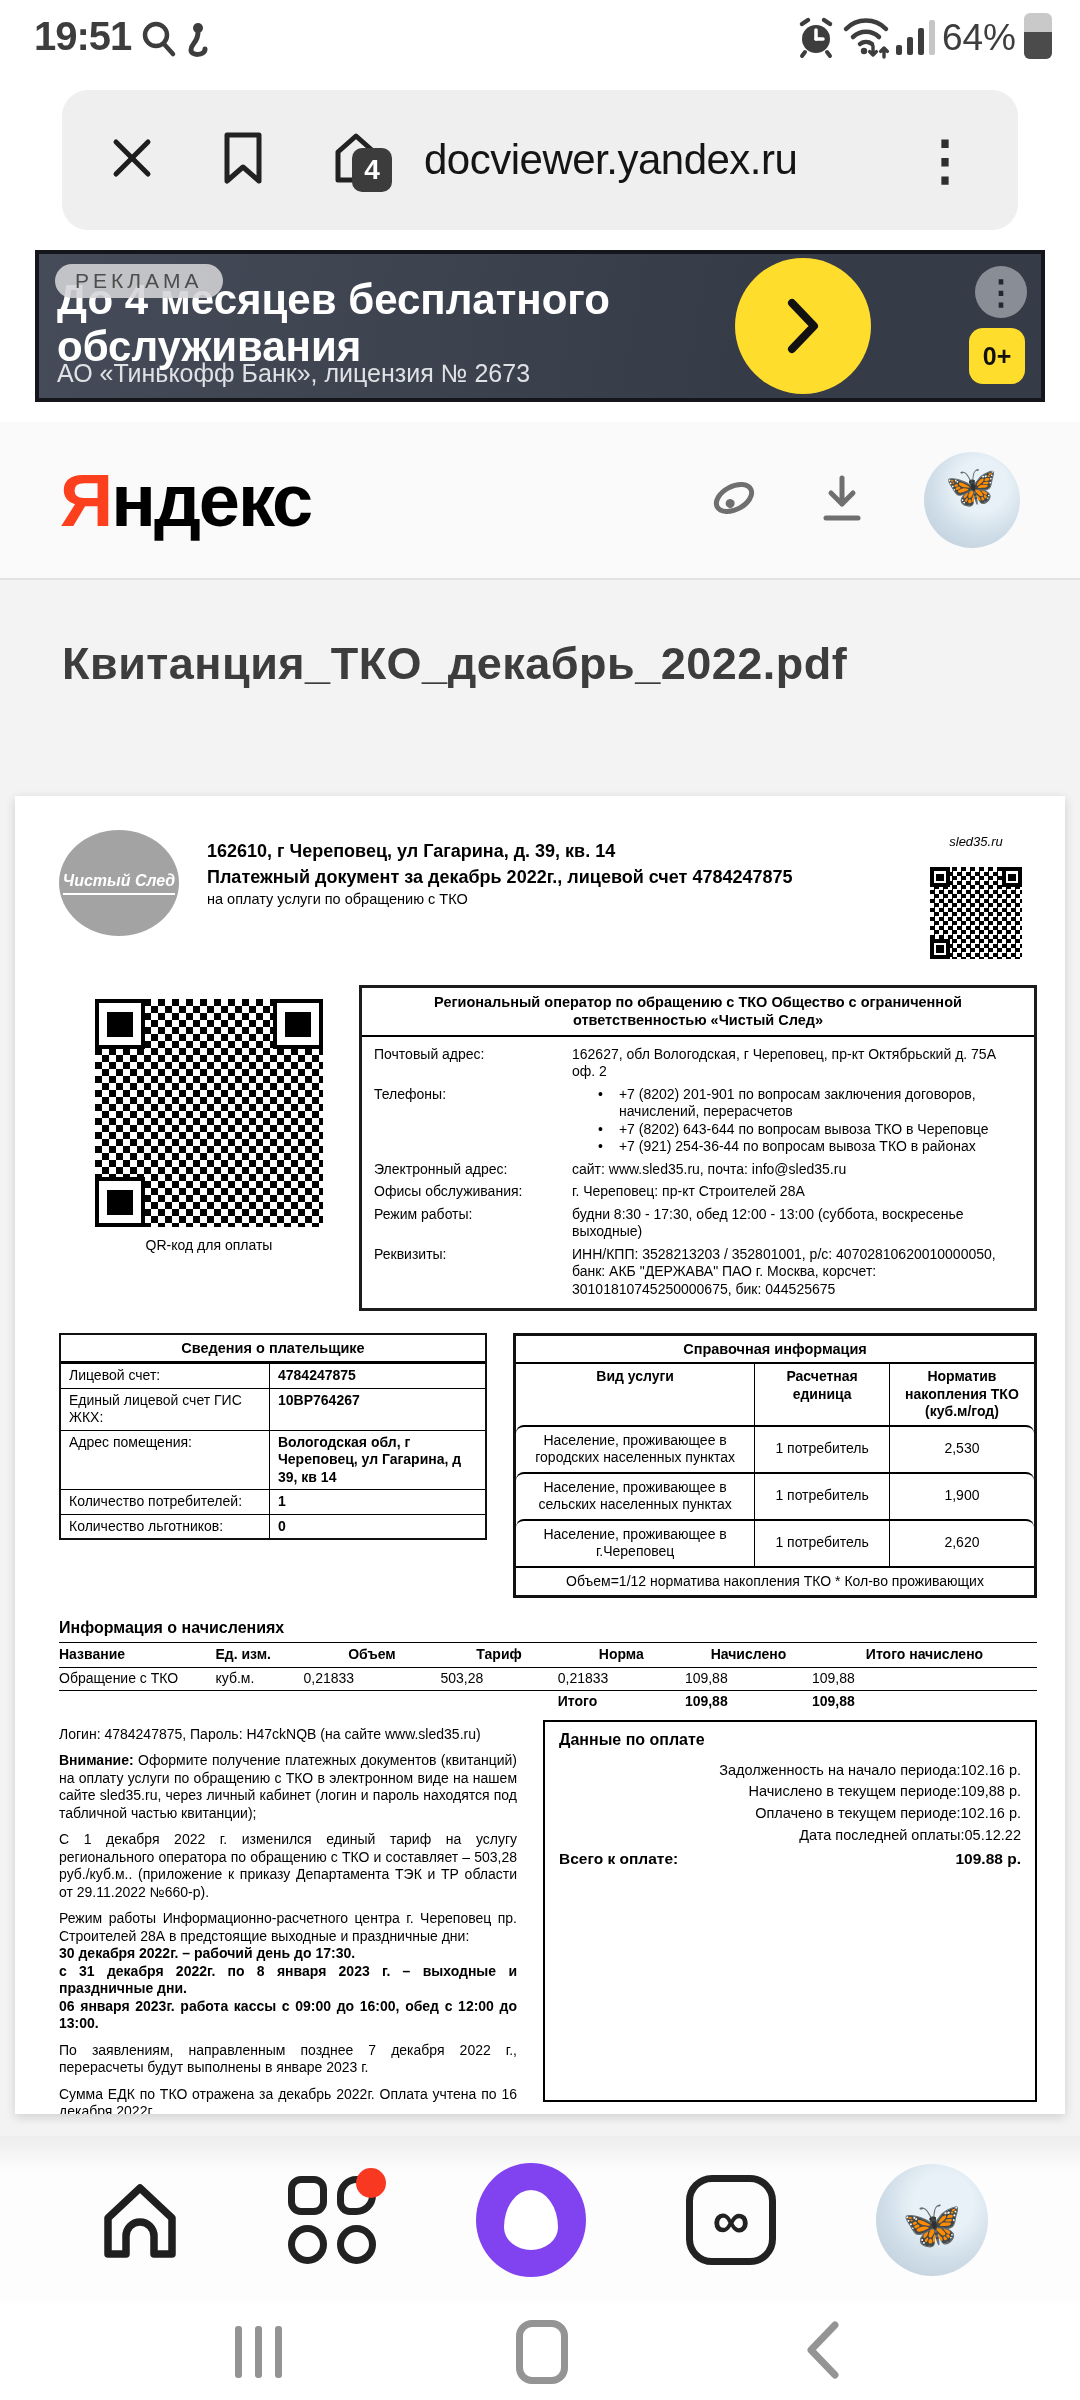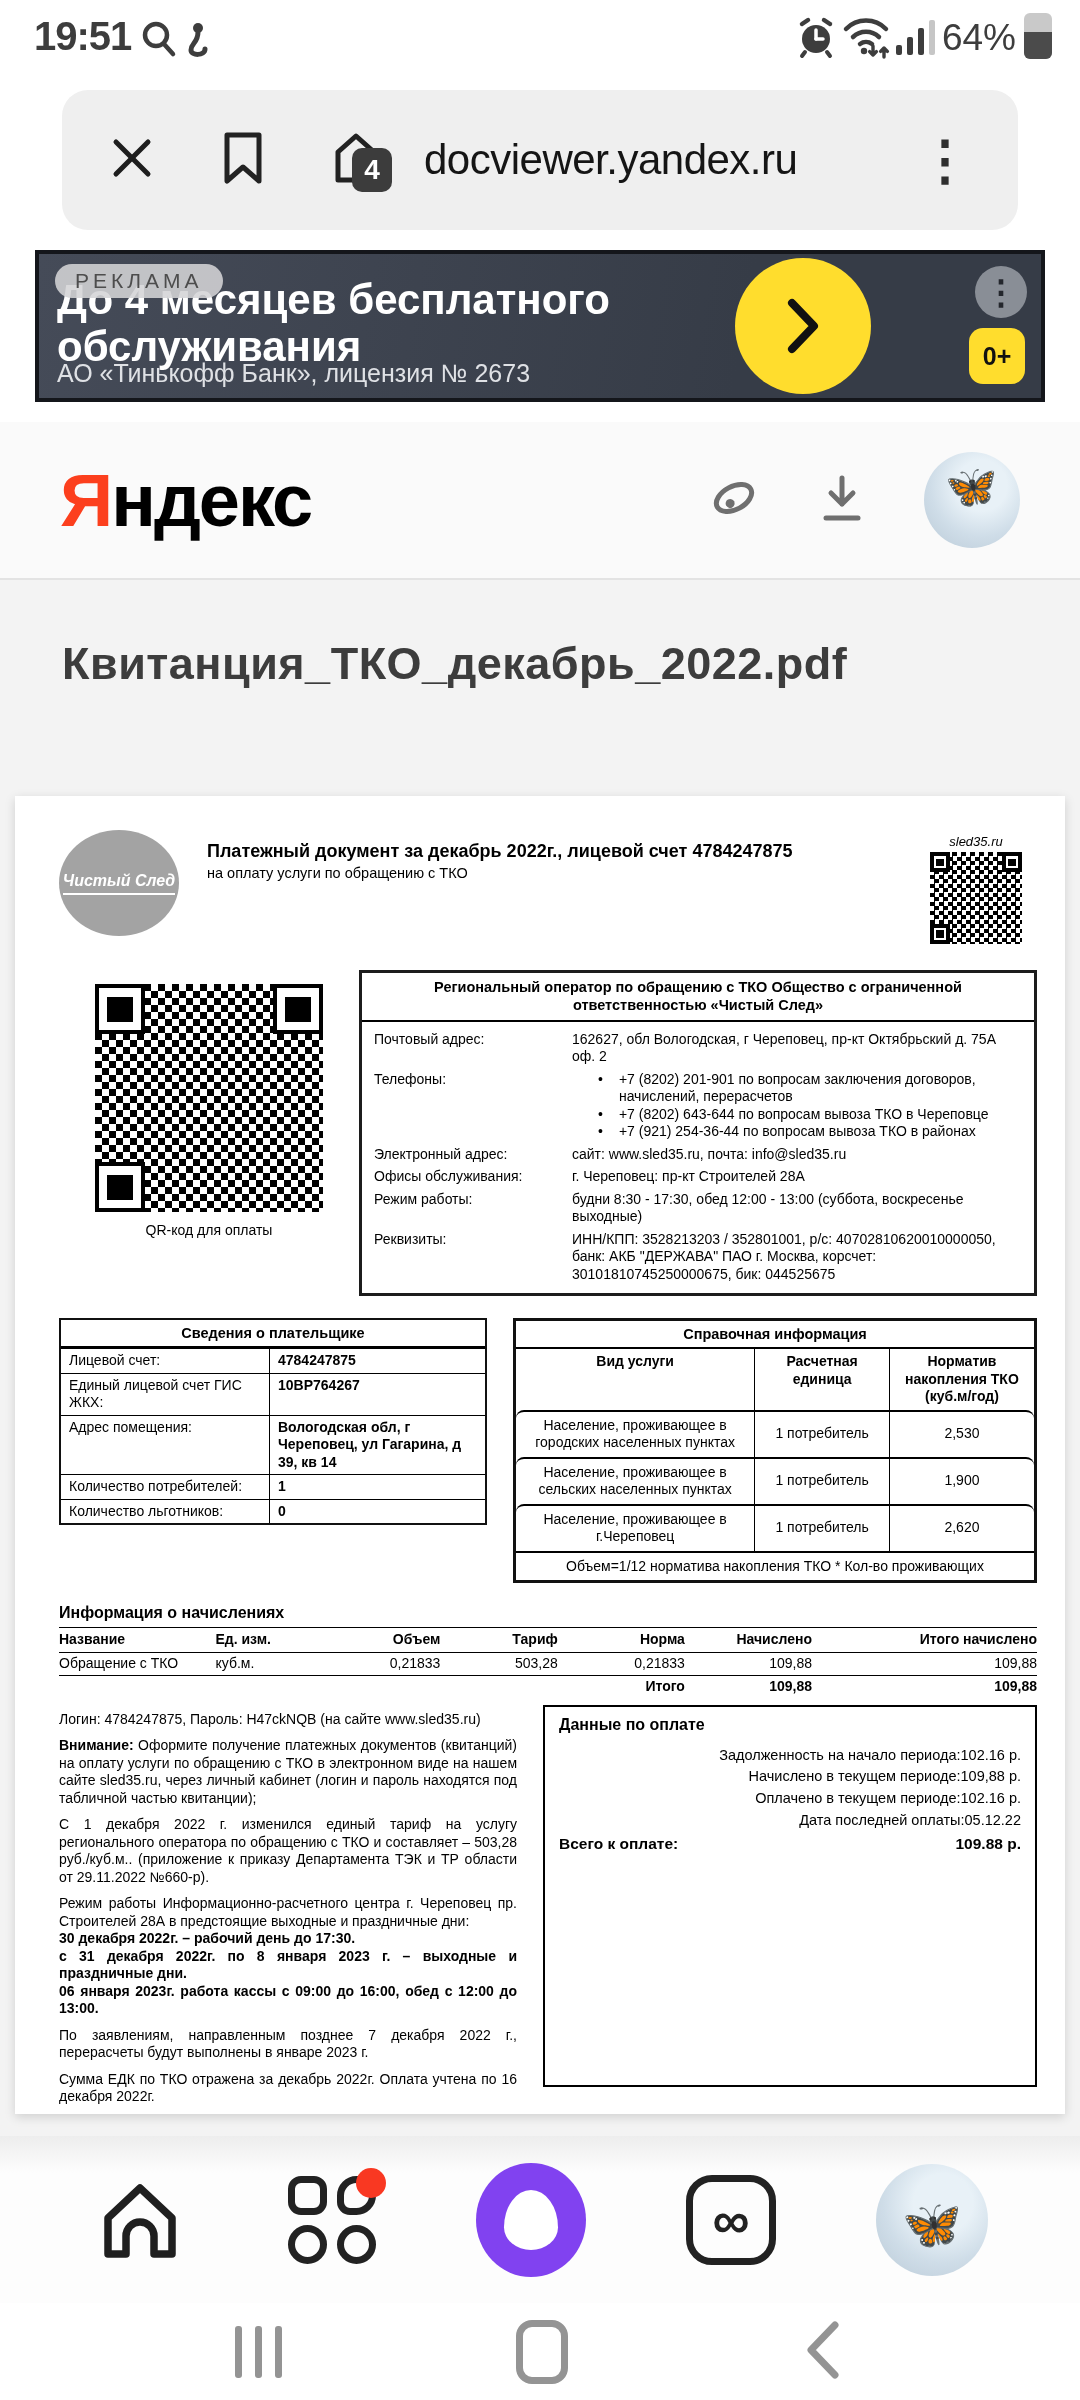--- a/index.html
+++ b/index.html
@@ -67,21 +67,21 @@
   .just { text-align:justify; }
 
   .doc-header { display:flex; }
   .logo-circle { width:120px; height:106px; border-radius:50%; background:#a3a3a3; flex:none;
     display:flex; align-items:center; justify-content:center; }
   .logo-circle span { color:#fff; font-size:16px; font-style:italic; font-weight:700; border-bottom:2px solid #fff; padding-bottom:2px; }
   .hdr-text { margin-left:28px; padding-top:8px; }
   .hdr-line1,.hdr-line2 { font-size:18px; font-weight:700; line-height:1.45; }
   .hdr-line3 { font-size:14.5px; }
   .hdr-right { margin-left:auto; width:122px; text-align:center; padding-top:4px; }
-  .site { font-size:13px; font-style:italic; margin-bottom:2px; }
+  .site { font-size:13px; font-style:italic; margin-bottom:17px; }
 
   .qr { position:relative; background:repeating-conic-gradient(#000 0% 25%, #fff 0% 50%); margin:0 auto; }
   .qr i { position:absolute; width:22%; height:22%; border:4px solid #000; background:#fff; }
   .qr i::after { content:""; position:absolute; inset:20%; background:#000; }
   .qr .tl{top:0;left:0} .qr .tr{top:0;right:0} .qr .bl{bottom:0;left:0}
   .qr-sm { width:92px; height:92px; background-size:9px 9px; }
   .qr-lg { width:228px; height:228px; background-size:14px 14px; }
 
   .op-row { display:flex; margin-top:26px; }
   .qr-pay { width:300px; flex:none; padding-top:14px; }
@@ -107,21 +107,21 @@
   .ref-head > div { font-weight:700; text-align:center; padding:4px 6px; }
   .ref-row > div { text-align:center; padding:5px 6px; display:flex; align-items:center; justify-content:center; }
   .ref-head > div + div, .ref-row > div + div { border-left:1.5px solid #000; }
   .ref-row { border-top:2.5px solid #000;border-radius:8px; }
   .ref-foot { border-top:2.5px solid #000; text-align:center; padding:5px 4px; }
 
   .ch-h { font-weight:700; font-size:16px; margin:20px 0 4px; }
   table.ch { width:100%; border-collapse:collapse; font-size:14px; }
   table.ch th { font-weight:700; border-top:1.5px solid #000; border-bottom:1.5px solid #000; padding:3px 0; }
   table.ch td { padding:2px 0 3px; }
-  table.ch .l { text-align:left; } table.ch .r { text-align:right; }
+  table.ch .l { text-align:left; } table.ch .r { }
   table.ch tr.tot td { border-top:1.5px solid #000; font-weight:700; }
 
   .bot { display:flex; gap:26px; margin-top:6px; }
   .notes { flex:1; }
   .notes p { margin-bottom:9px; }
   .login-line { margin:6px 0 12px; }
   .sched span { display:block; }
   .pay-box { width:494px; flex:none; border:2px solid #000; height:382px; padding:8px 14px; }
   .pb-title { font-weight:700; font-size:16px; margin-bottom:10px; }
   .pb-row { display:flex; justify-content:flex-end; font-size:14.5px; line-height:1.5; }
@@ -271,20 +271,21 @@
 </div>
 
 <div class="viewer">
   <div class="page">
 
     <div class="doc-header">
       <div class="logo-circle">
           <span>Чистый След</span>
         </div>
       <div class="hdr-text">
+        <div class="hdr-line1">162610, г Череповец, ул Гагарина, д.  39, кв.  14</div>
         <div class="hdr-line2">Платежный документ за декабрь 2022г., лицевой счет 4784247875</div>
         <div class="hdr-line3">на оплату услуги по обращению с ТКО</div>
       </div>
       <div class="hdr-right">
         <div class="site">sled35.ru</div>
         <div class="qr qr-sm">
             <i class="tl"></i>
             <i class="tr"></i>
             <i class="bl"></i>
           </div>

